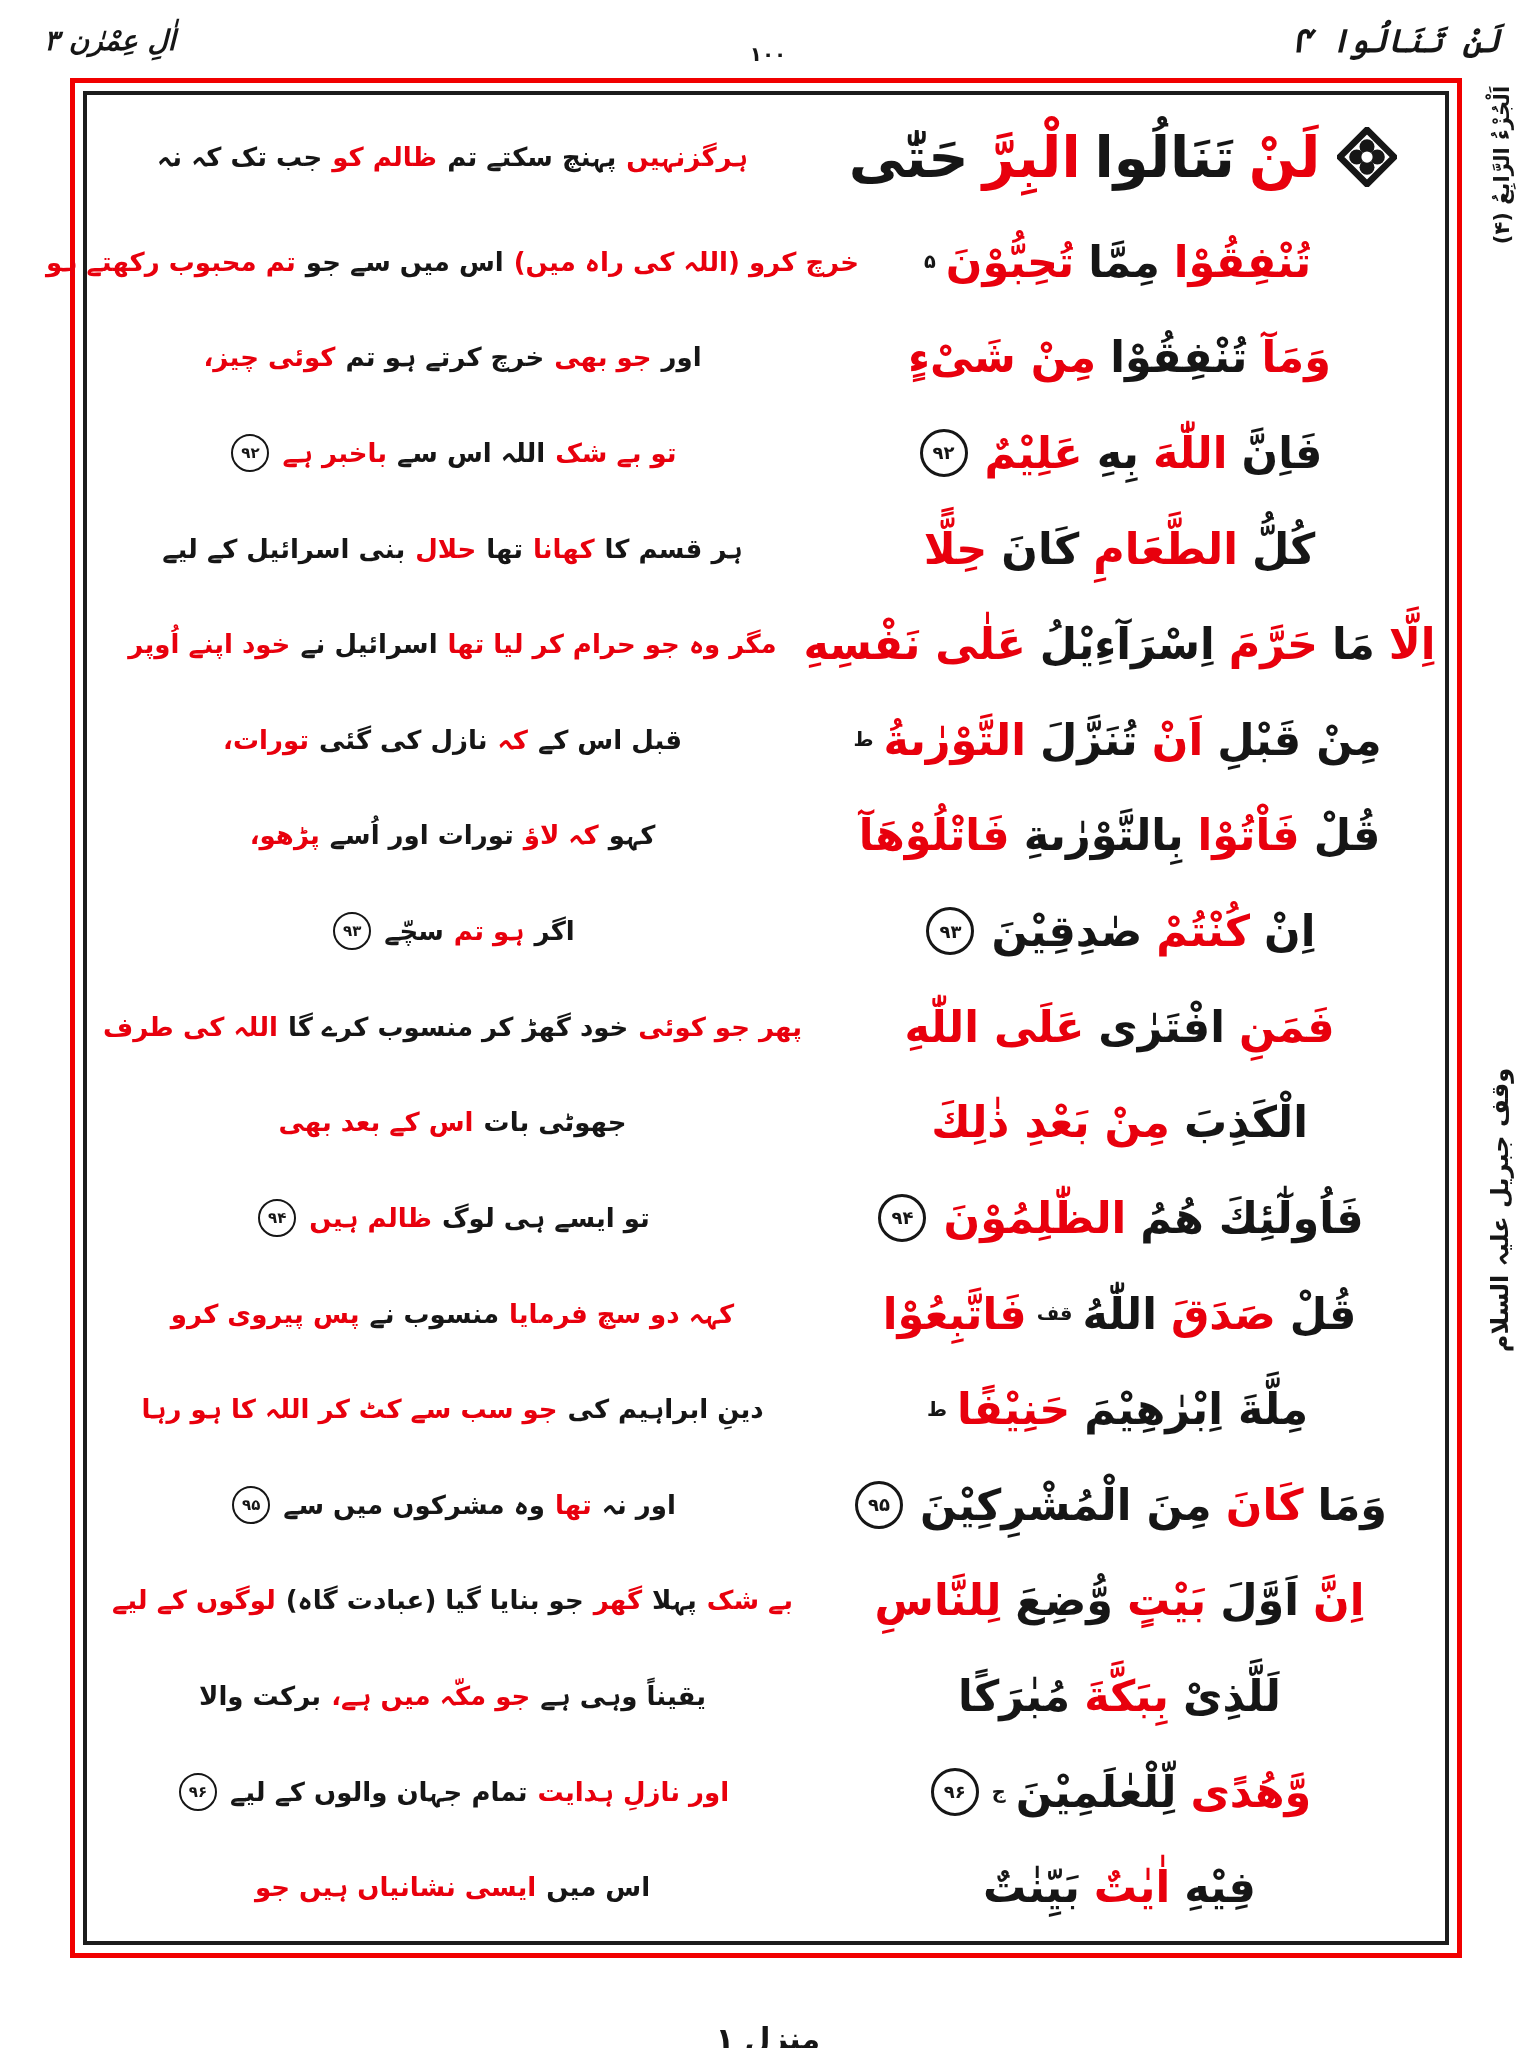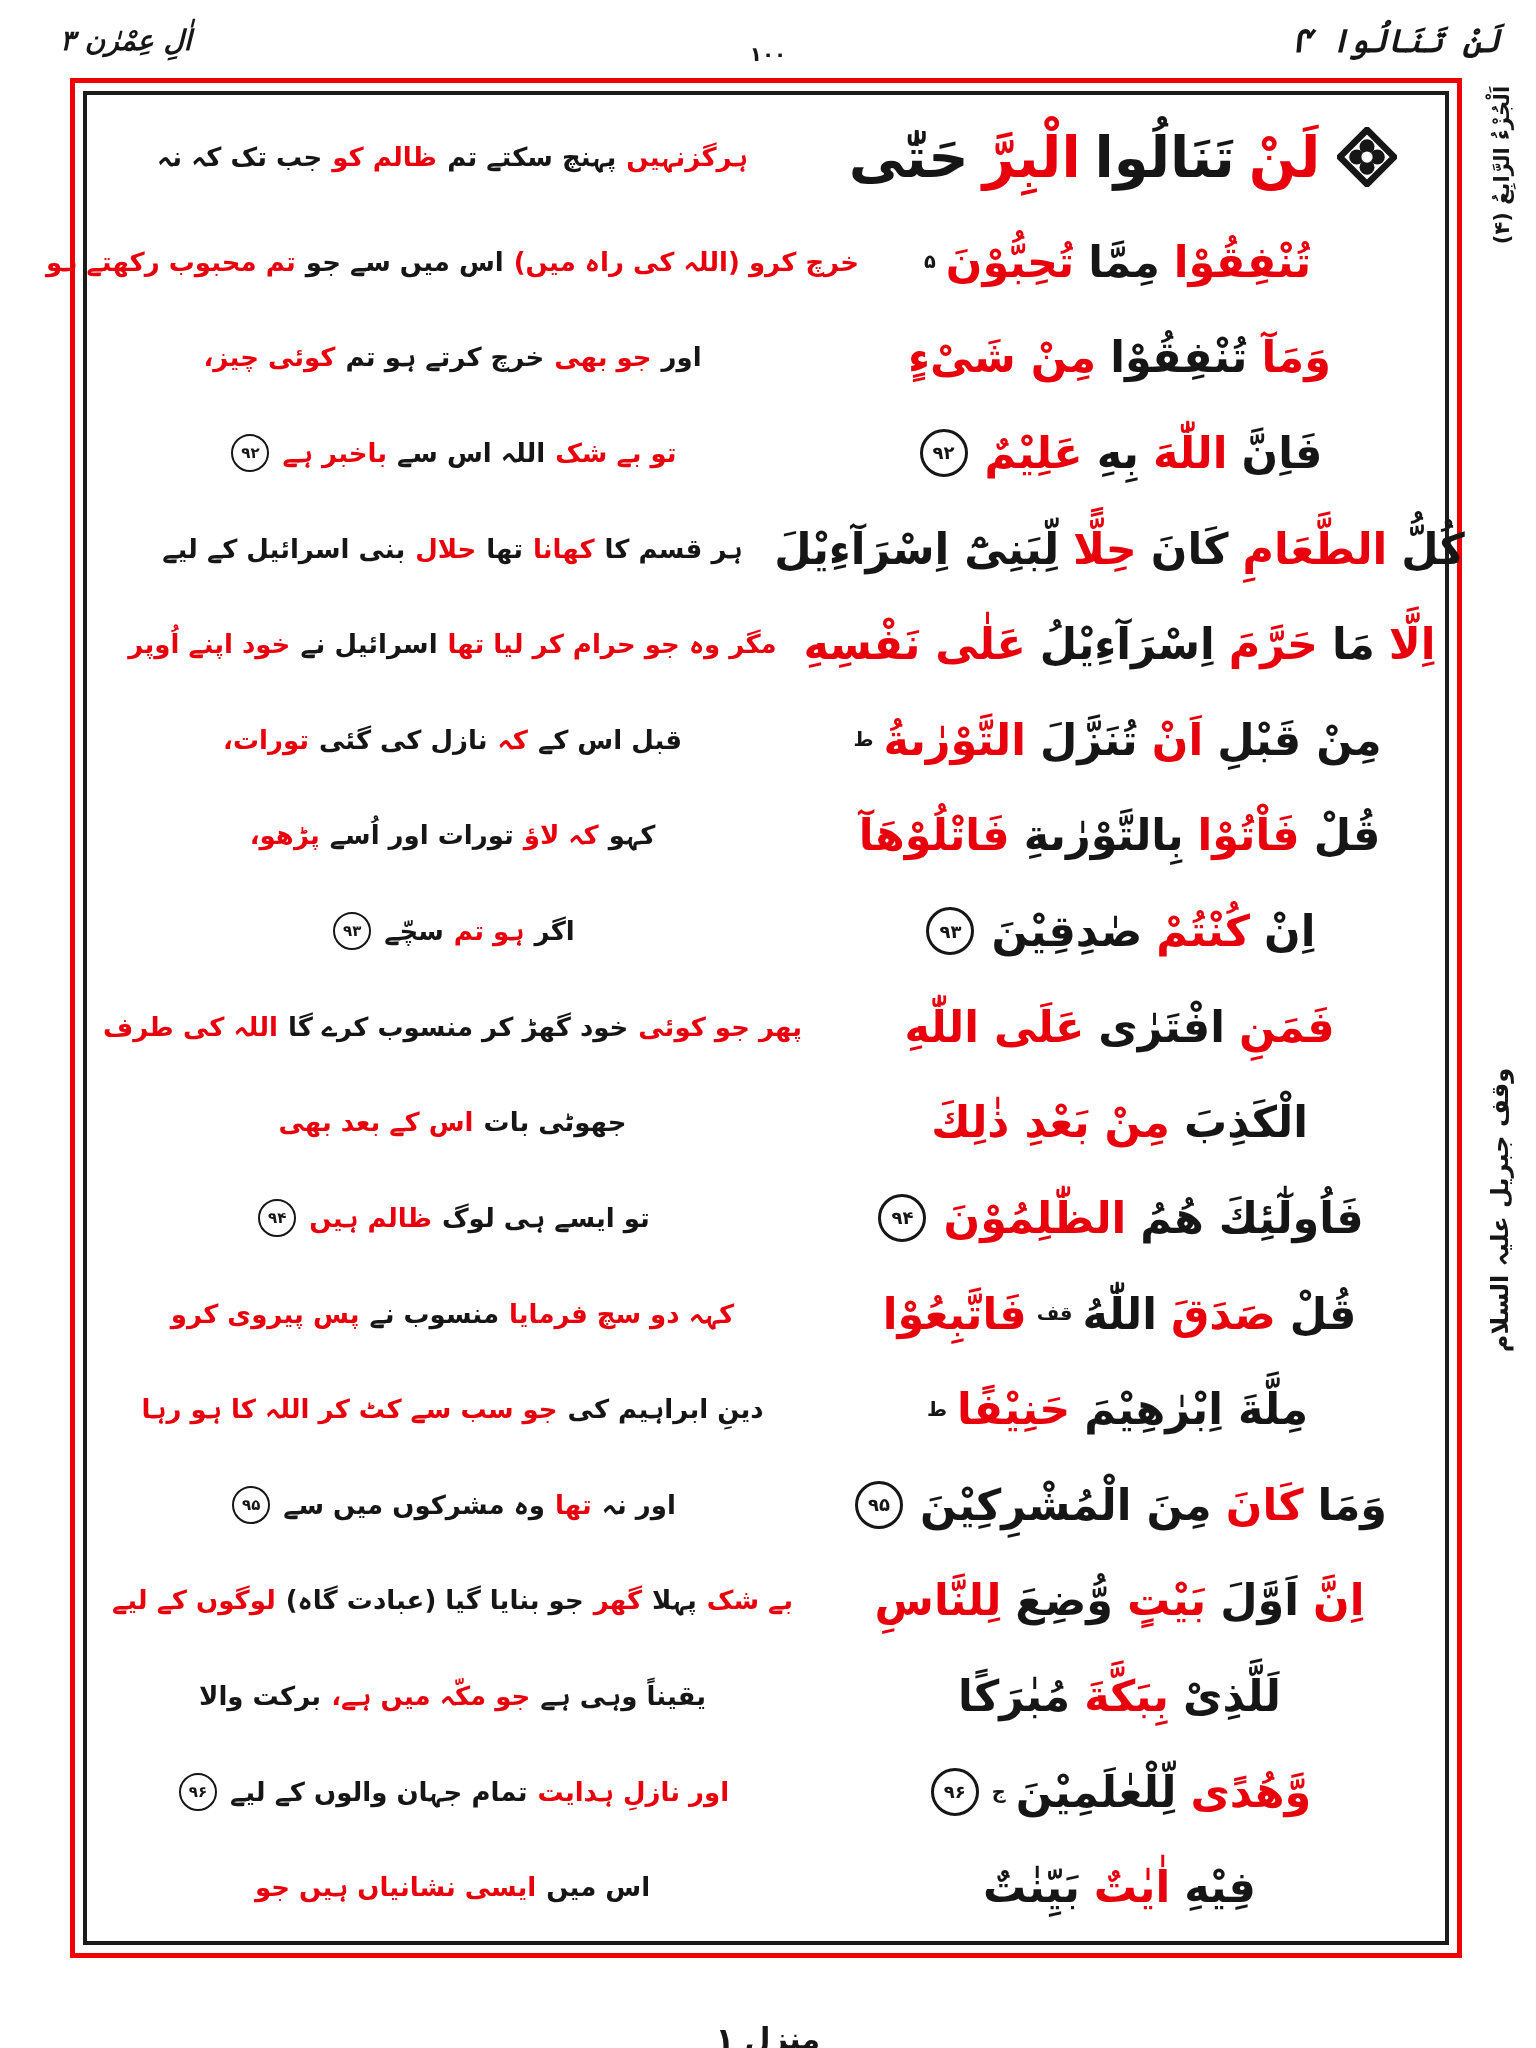--- a/index.html
+++ b/index.html
@@ -14,21 +14,21 @@
     width:1536px;height:2048px;
     background:#ffffff;
     font-family:"DejaVu Sans",sans-serif;
     overflow:hidden;
     direction:rtl;
   }
   
   .runhead-item{position:absolute;color:var(--black);font-weight:bold;white-space:nowrap;}
   .runhead-juz{top:22px;right:36px;font-size:32px;font-style:italic;font-family:Liberation Mono, monospace;}
   .runhead-page{top:42px;left:50%;transform:translateX(-50%);font-size:20px;}
-  .runhead-surah{top:24px;left:60px;font-size:28px;font-style:italic;}
+  .runhead-surah{top:24px;left:44px;font-size:28px;font-style:italic;}
   
   .frame-red{
     position:absolute;left:70px;top:78px;width:1392px;height:1880px;
     border:5px solid var(--frame-red);
     box-sizing:border-box;
   }
   .frame-black{
     position:absolute;inset:8px;
     border:4px solid var(--frame-black);
     box-sizing:border-box;
@@ -155,21 +155,20 @@
               <span class="seg red">باخبر ہے</span>
               <span class="medallion med-ur">۹۲</span>
             </div>
           </div>
           <div class="row">
             <div class="cell cell-ar">
               <span class="seg blk">كُلُّ</span>
               <span class="seg red">الطَّعَامِ</span>
               <span class="seg blk">كَانَ</span>
               <span class="seg red">حِلًّا</span>
-              <span class="seg blk">لِّبَنِیْٓ اِسْرَآءِیْلَ</span>
             </div>
             <div class="cell cell-ur">
               <span class="seg blk">ہر قسم کا</span>
               <span class="seg red">کھانا</span>
               <span class="seg blk">تھا</span>
               <span class="seg red">حلال</span>
               <span class="seg blk">بنی اسرائیل کے لیے</span>
             </div>
           </div>
           <div class="row">

